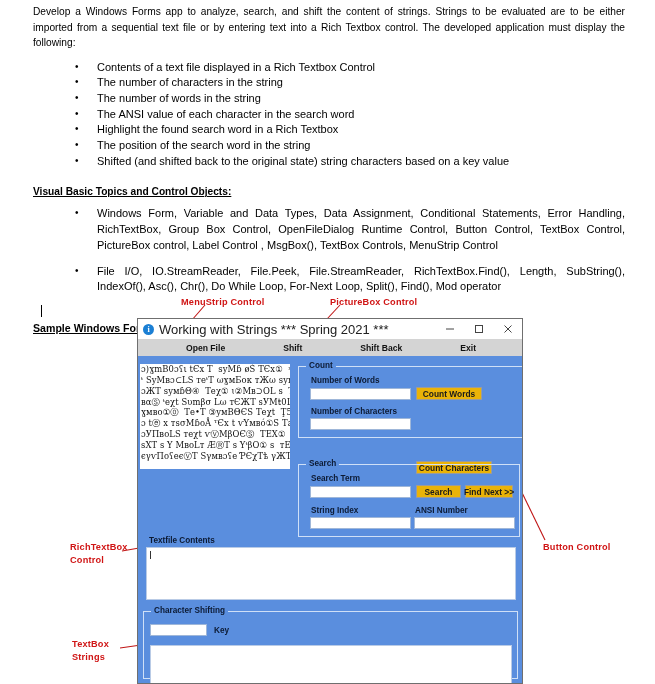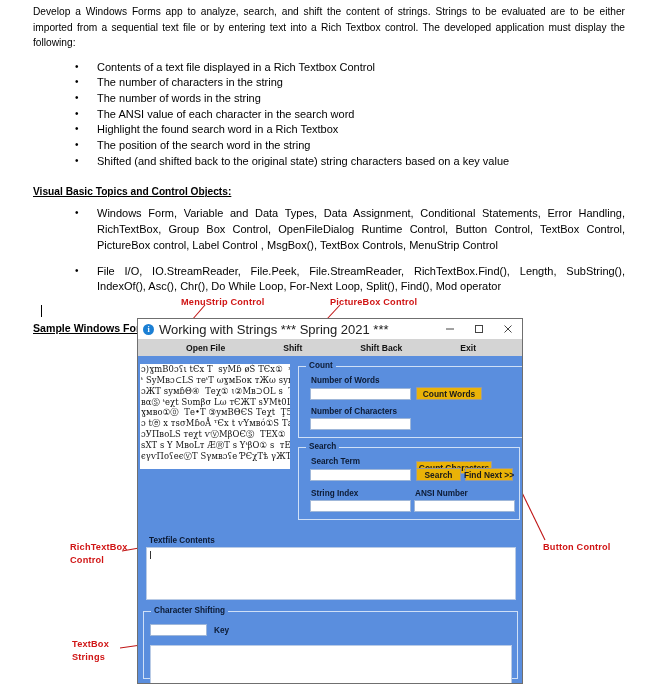--- a/index.html
+++ b/index.html
@@ -350,21 +350,21 @@
     <div class="groupbox" style="left:160px; top:10px; width:240px; height:72px;">
       <span class="gb-title">Count</span>
       <span class="fld-label" style="left:12px; top:9px;">Number of Words</span>
       <input class="txtbox" style="left: 11px; top: 21px; width: 101px; height: 12px;" value="">
       <div class="btn" style="left:117px; top:20px; width:66px; height:13px;">Count Words</div>
       <span class="fld-label" style="left:12px; top:40px;">Number of Characters</span>
       <input class="txtbox" style="left: 11px; top: 51px; width: 101px; height: 12px;" value="">
       <div class="btn" style="left:117px; top:54px; width:76px; height:13px;margin-top:40px;">Count Characters</div>
     </div>
 
-    <div class="groupbox" style="left:160px; top:91px; width:222px; height:73px;">
+    <div class="groupbox" style="left:160px; top:108px; width:222px; height:73px;">
       <span class="gb-title">Search</span>
       <span class="fld-label" style="left:12px; top:9px;">Search Term</span>
       <input class="txtbox" style="left: 11px; top: 21px; width: 101px; height: 12px;" value="">
       <div class="btn" style="left:117px; top:20px; width:45px; height:13px;">Search</div>
       <div class="btn" style="left:166px; top:20px; width:48px; height:13px;">Find Next &gt;&gt;</div>
       <span class="fld-label" style="left:12px; top:41px;">String Index</span>
       <input class="txtbox" style="left: 11px; top: 52px; width: 101px; height: 12px;" value="">
       <span class="fld-label" style="left:116px; top:41px;">ANSI Number</span>
       <input class="txtbox" style="left: 115px; top: 52px; width: 101px; height: 12px;" value="">
     </div>

